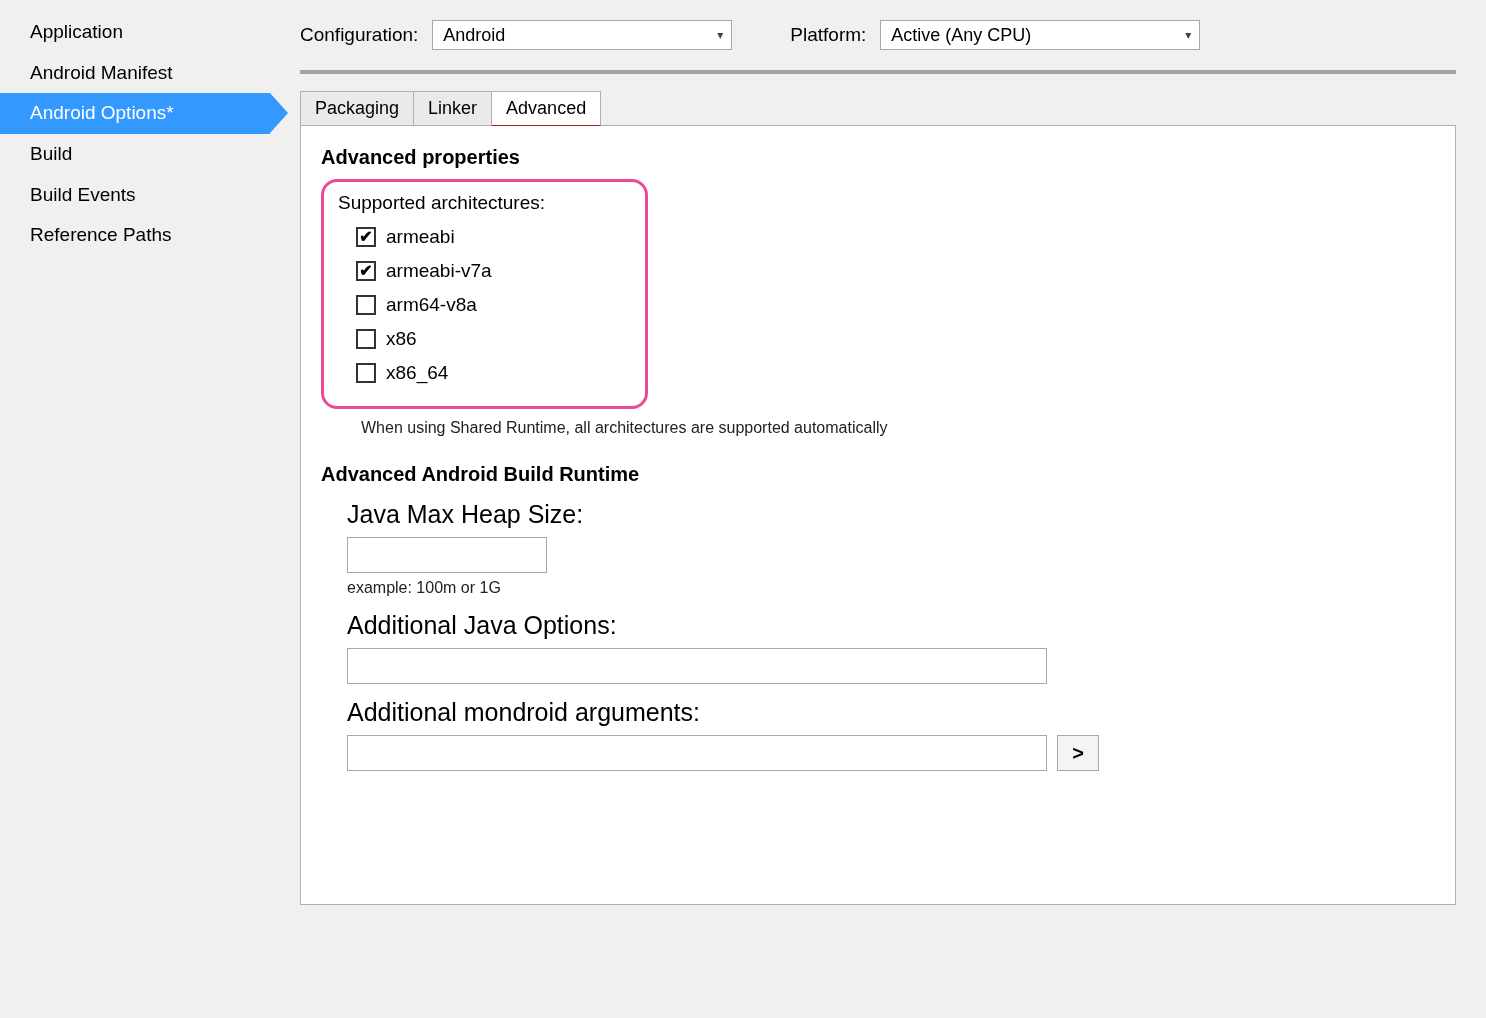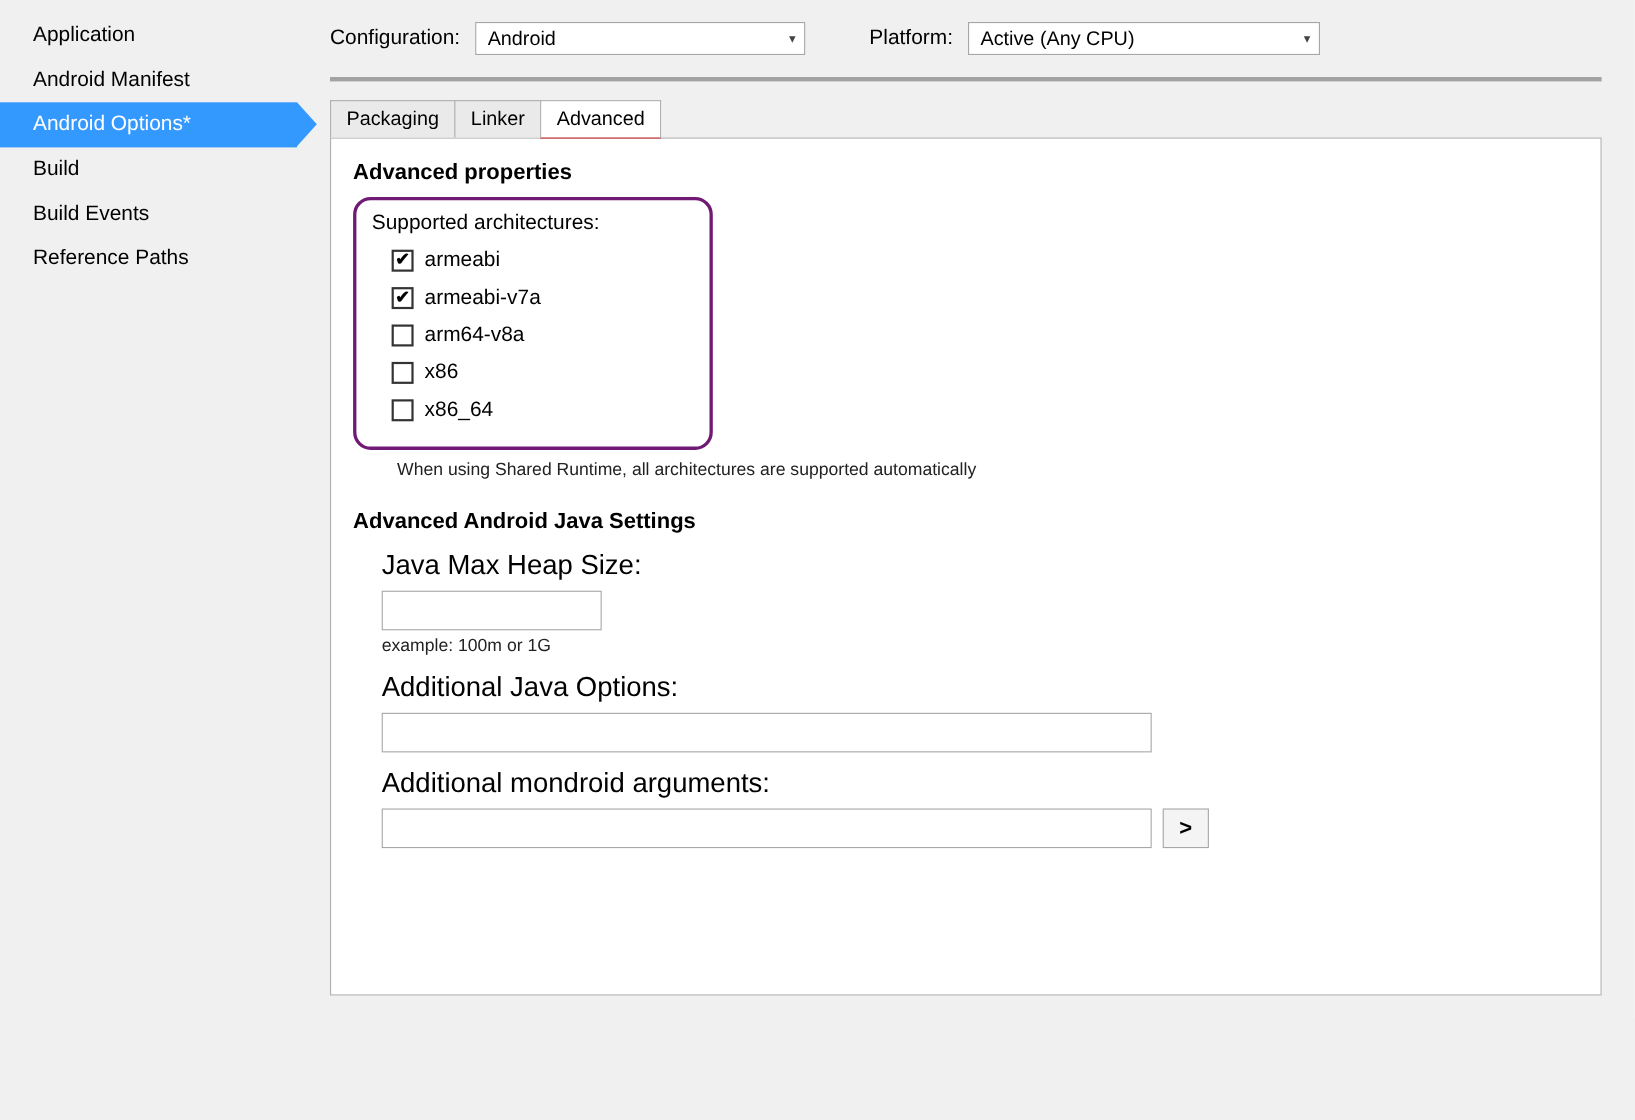--- a/index.html
+++ b/index.html
@@ -101,21 +101,21 @@
     background: #fff;
     padding: 14px 20px 40px 20px;
     min-height: 780px;
   }
   .section-title {
     font-weight: 700;
     font-size: 20px;
     margin: 6px 0 10px 0;
   }
   .arch-highlight {
-    border: 3px solid #701a75;
+    border: 3px solid #ec4899;
     border-radius: 16px;
     padding: 10px 100px 10px 14px;
     display: inline-block;
   }
   .arch-label {
     font-size: 19px;
     margin-bottom: 8px;
   }
   .arch-list {
     padding-left: 18px;
@@ -249,21 +249,21 @@
           <div class="arch-item">
             <span class="chk"></span>
             <span>x86_64</span>
           </div>
         </div>
       </div>
       <div class="helper-text">When using Shared Runtime, all architectures are supported automatically</div>
 
       
       <div class="build-settings">
-        <div class="section-title">Advanced Android Java Settings</div>
+        <div class="section-title">Advanced Android Build Runtime</div>
 
         <div class="field">
           <div class="field-label">Java Max Heap Size:</div>
           <input class="text-input" style="width: 200px;" type="text" value="">
           <div class="example-text">example: 100m or 1G</div>
         </div>
 
         <div class="field">
           <div class="field-label">Additional Java Options:</div>
           <input class="text-input" style="width: 700px;" type="text" value="">

